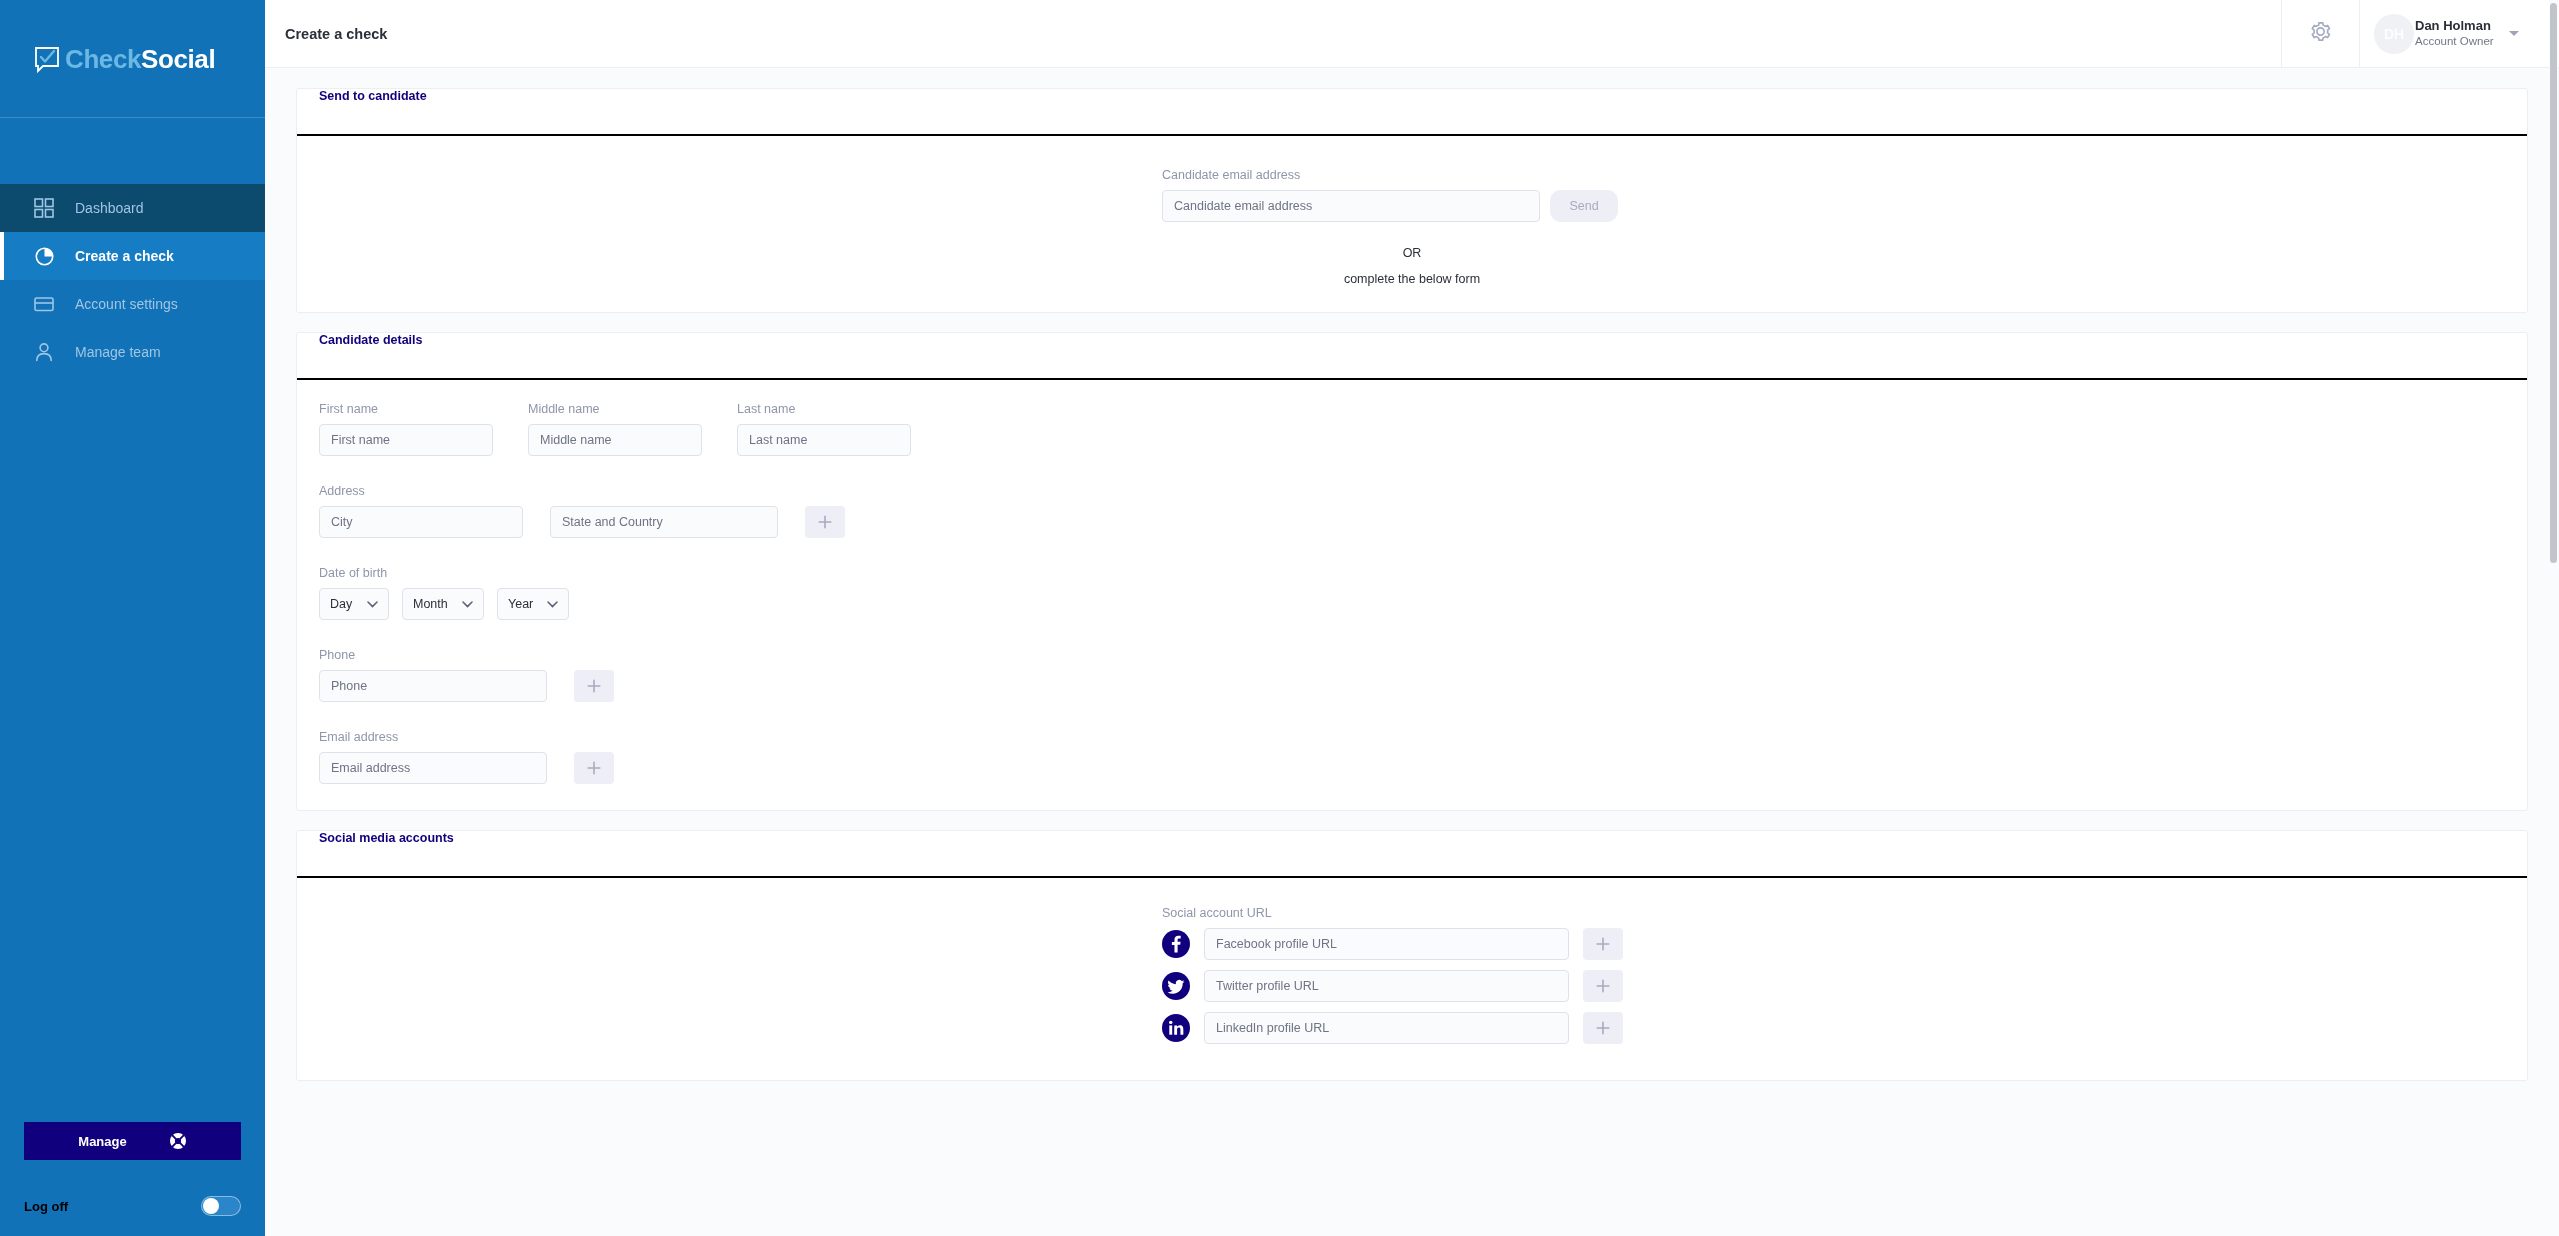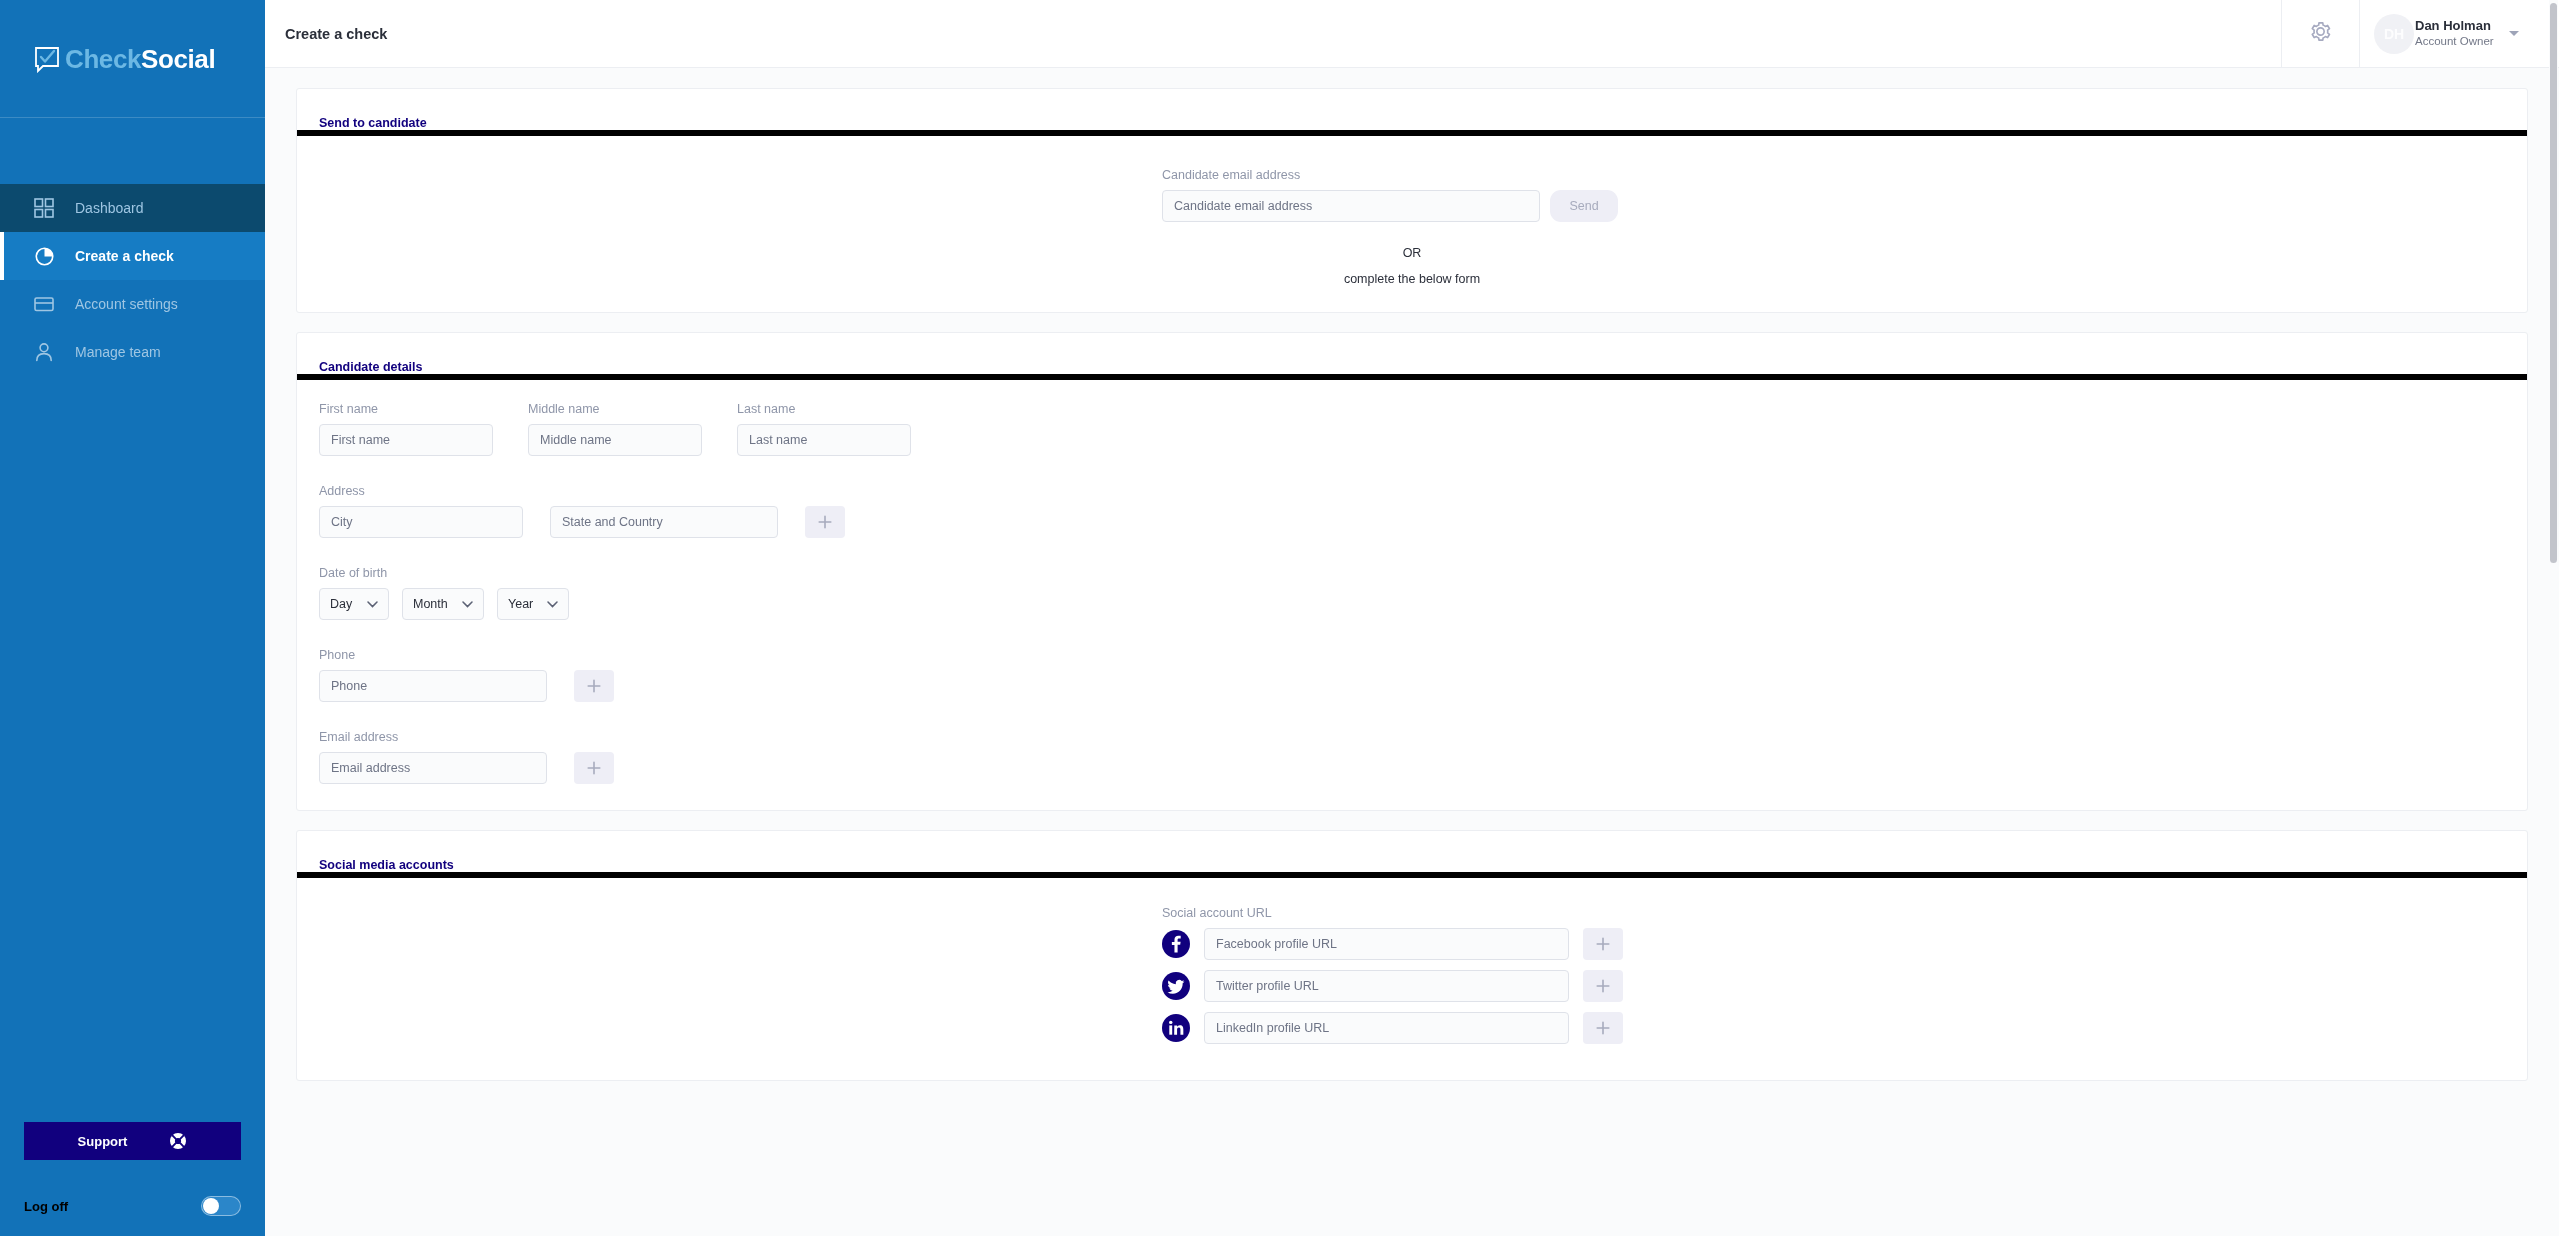--- a/index.html
+++ b/index.html
@@ -211,23 +211,23 @@
 
   .card {
     background: #ffffff;
     border: 1px solid #eceef2;
     border-radius: 3px;
     margin-bottom: 19px;
   }
   .card-head {
     height: 47px;
     display: flex;
-    align-items: flex-end;
+    align-items: flex-start;
     padding-left: 22px;
-    border-bottom: 6px solid #000000;
+    border-bottom: 2px solid #000000;
   }
   .card-head-title {
     font-size: 12.5px;
     font-weight: bold;
     color: #11007e;
   }
   .card-body { padding: 22px 22px 26px 22px; }
 
   
   .send-wrap {
@@ -427,21 +427,21 @@
           </svg>
         </span>
         <span>Manage team</span>
       </div>
 
     </nav>
 
     <div class="sidebar-spacer"></div>
 
     <div class="support-btn">
-      <span>Support</span>
+      <span>Manage</span>
       <span class="buoy">
         <svg width="18" height="18" viewBox="0 0 18 18">
           <circle cx="9" cy="9" r="8" fill="#ffffff"></circle>
           <circle cx="9" cy="9" r="3.1" fill="#11007e"></circle>
           <path d="M3.4 3.4 L6.8 6.8 M14.6 3.4 L11.2 6.8 M3.4 14.6 L6.8 11.2 M14.6 14.6 L11.2 11.2" stroke="#11007e" stroke-width="1.9" stroke-linecap="round"></path>
         </svg>
       </span>
     </div>
 
     <div class="logoff-row">

